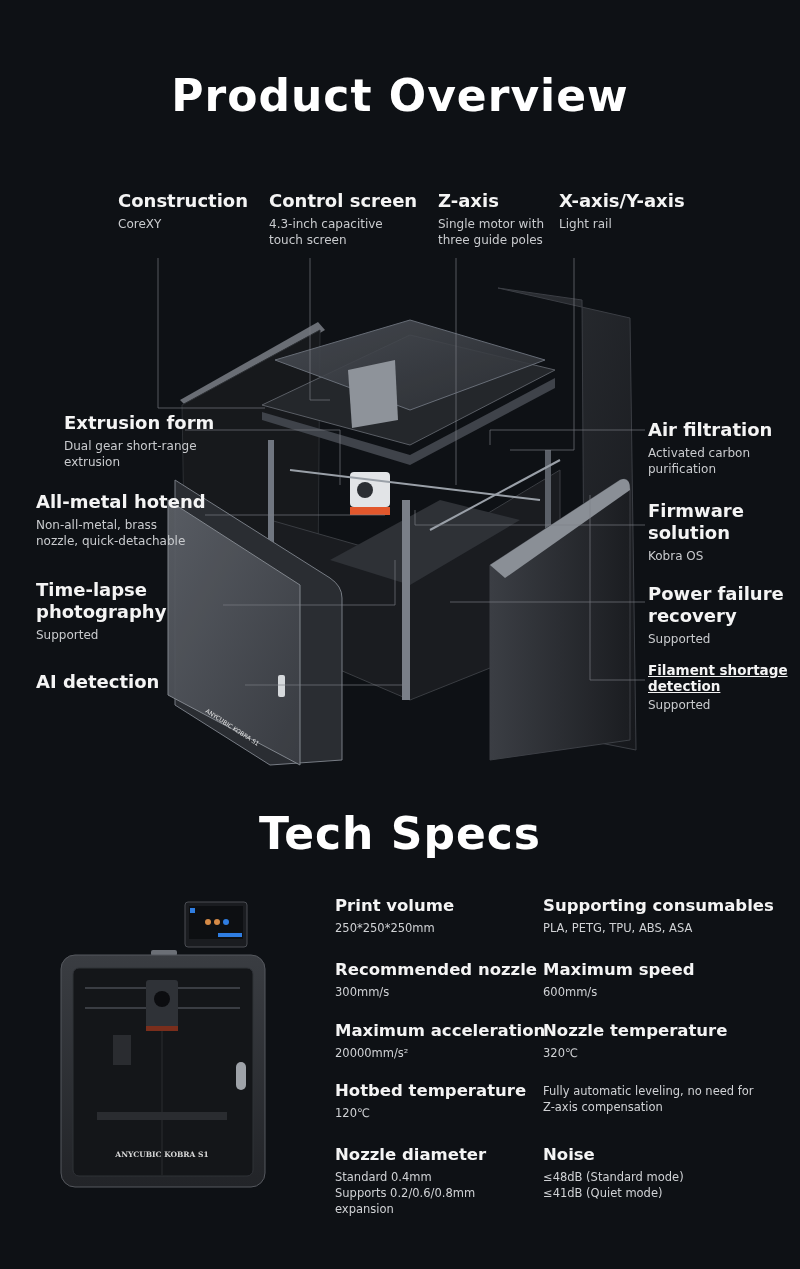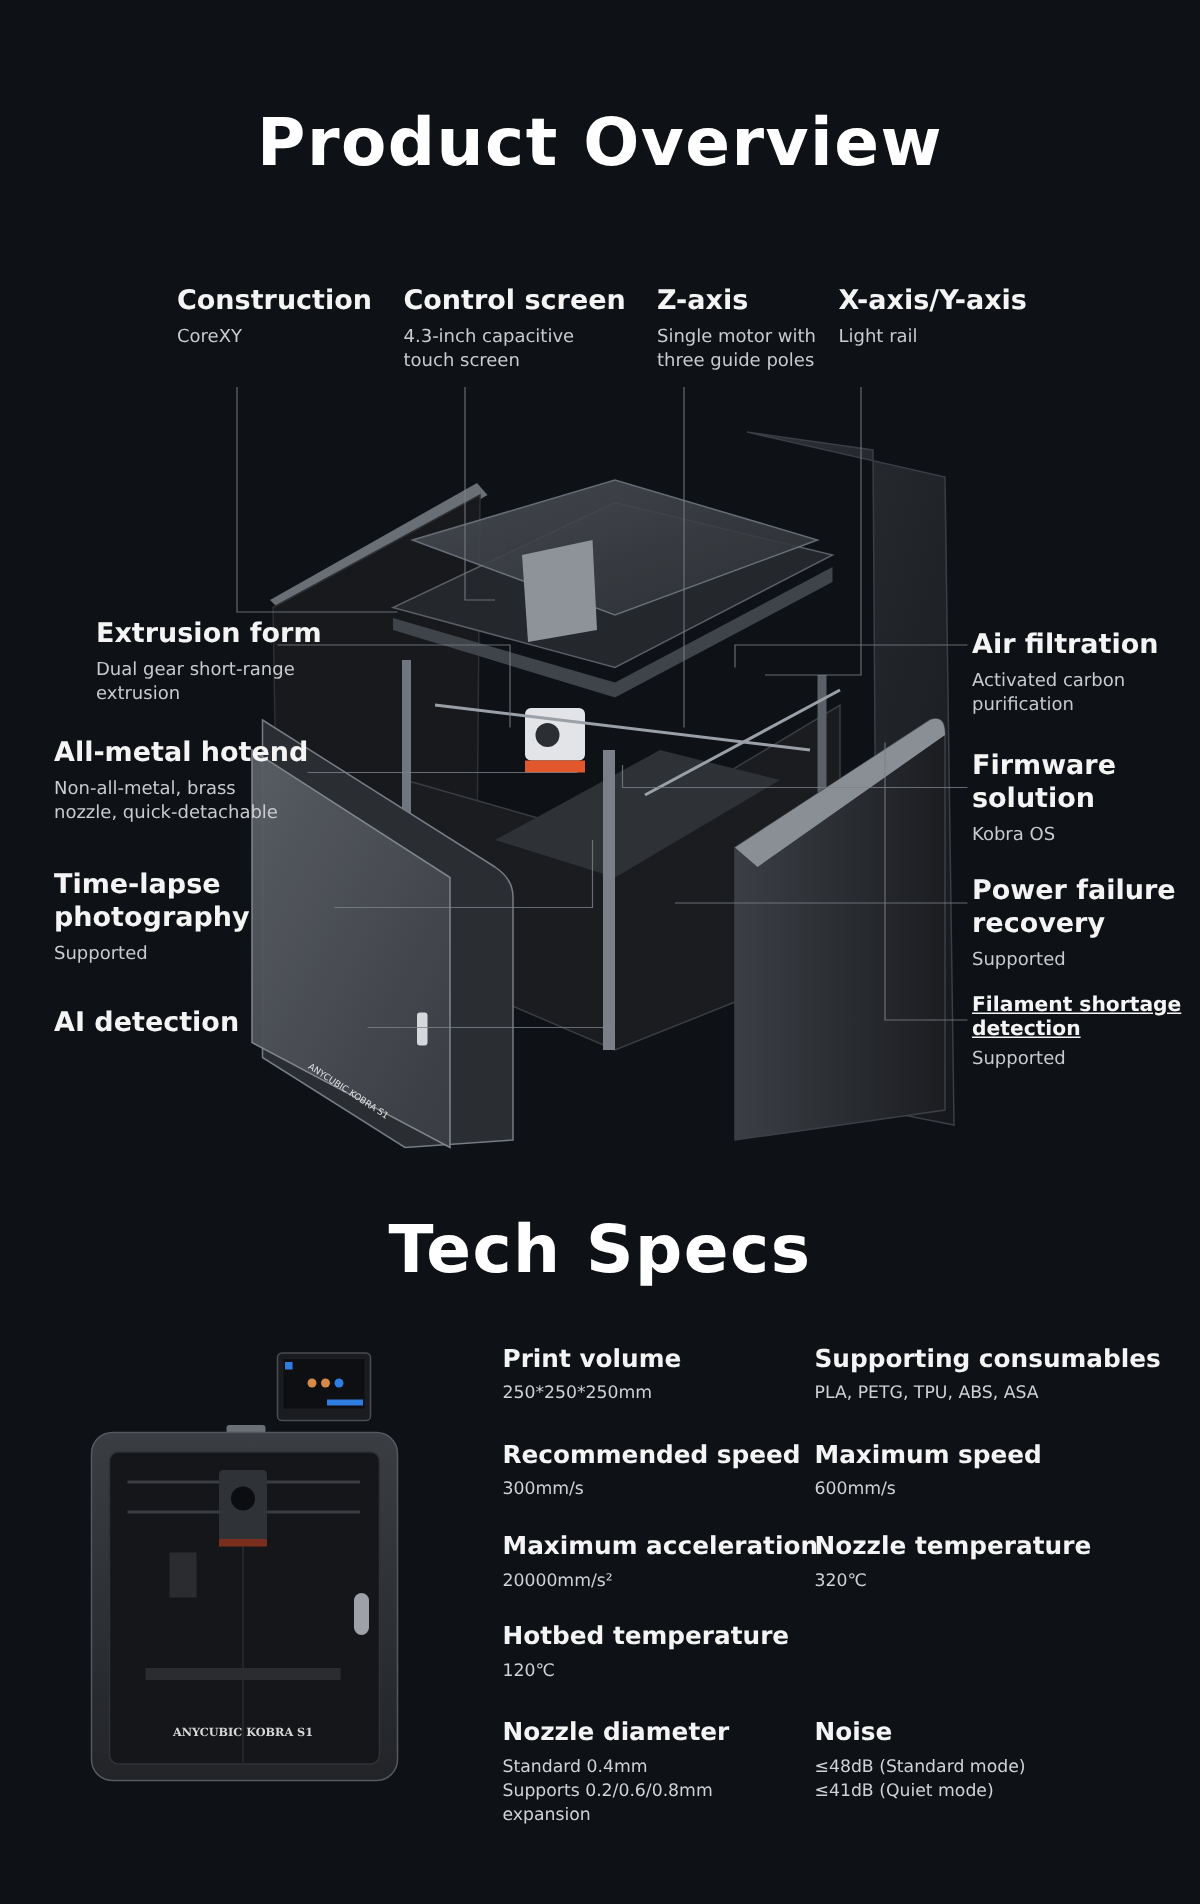--- a/index.html
+++ b/index.html
@@ -226,21 +226,21 @@
     </div>
 </div>
 <div class="abs" style="left:543px;top:895px;">
   <div class="spec-title">Supporting consumables</div>
   <div class="spec-val">
       <div>PLA, PETG, TPU, ABS, ASA</div>
     </div>
 </div>
 
 <div class="abs" style="left:335px;top:959px;">
-  <div class="spec-title">Recommended speed</div>
+  <div class="spec-title">Recommended nozzle</div>
   <div class="spec-val">
       <div>300mm/s</div>
     </div>
 </div>
 <div class="abs" style="left:543px;top:959px;">
   <div class="spec-title">Maximum speed</div>
   <div class="spec-val">
       <div>600mm/s</div>
     </div>
 </div>
@@ -258,20 +258,24 @@
     </div>
 </div>
 
 <div class="abs" style="left:335px;top:1080px;">
   <div class="spec-title">Hotbed temperature</div>
   <div class="spec-val">
       <div>120℃</div>
     </div>
 </div>
 <div class="abs" style="left:543px;top:1080px;">
+  <div class="spec-val">
+    <div>Fully automatic leveling, no need for</div>
+    <div>Z-axis compensation</div>
+  </div>
 </div>
 
 <div class="abs" style="left:335px;top:1144px;">
   <div class="spec-title">Nozzle diameter</div>
   <div class="spec-val">
     <div>Standard 0.4mm</div>
     <div>Supports 0.2/0.6/0.8mm</div>
     <div>expansion</div>
   </div>
 </div>

